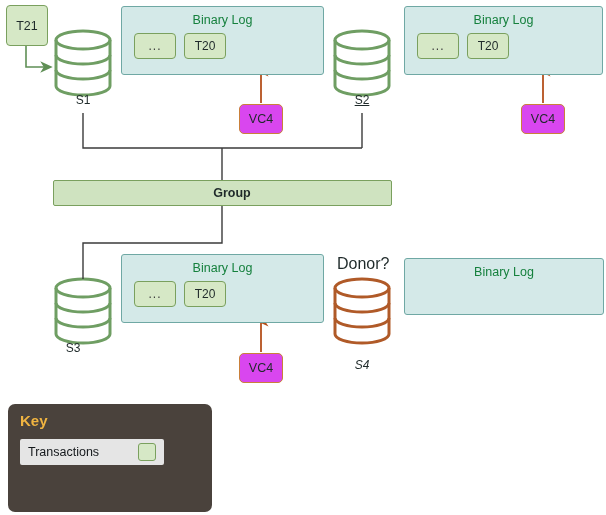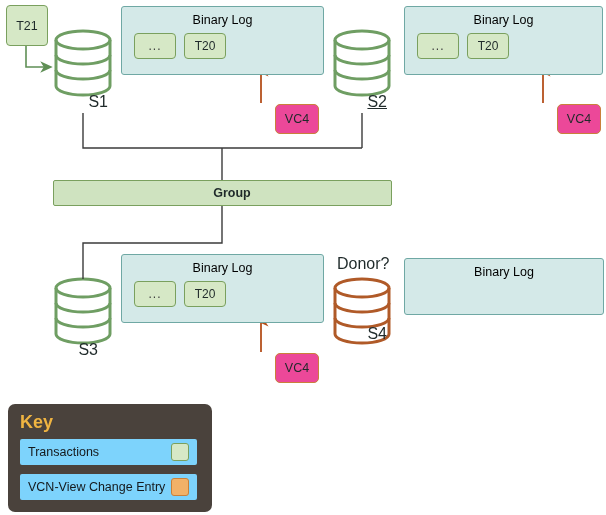--- a/index.html
+++ b/index.html
@@ -29,21 +29,21 @@
     border: 1px solid #6fa8a4;
     border-radius: 3px;
     box-sizing: border-box;
   }
   .binlog-title {
     position: absolute;
     left: 0; right: 0;
     top: 6px;
     text-align: center;
     font-size: 12.5px;
-    color: #000000;
+    color: #15803d;
   }
   .chips {
     position: absolute;
     left: 12px;
     top: 26px;
     display: flex;
     gap: 8px;
   }
   .chip {
     background: #d6e8c6;
@@ -70,30 +70,29 @@
     display: flex;
     align-items: center;
     justify-content: center;
     font-size: 12.5px;
     color: #1f2a2a;
   }
 
   
   .vcbox {
     position: absolute;
-    background: #ec4899;
+    background: #d946ef;
     border: 1px solid #c9803a;
     border-radius: 5px;
     box-sizing: border-box;
     display: flex;
     align-items: center;
     justify-content: center;
     font-size: 12.5px;
     color: #1f2a2a;
-    margin-left: 36px;
   }
 
   
   .groupbar {
     position: absolute;
     background: #cfe3c0;
     border: 1px solid #7aa05e;
     border-radius: 2px;
     box-sizing: border-box;
     display: flex;
@@ -101,22 +100,22 @@
     justify-content: center;
     font-size: 12.5px;
     font-weight: bold;
     color: #1f2a2a;
     padding-left: 19px;
   }
 
   
   .slabel {
     position: absolute;
-    text-align: right;
-    font-size: 16px;
+    text-align: center;
+    font-size: 12px;
     color: #1f2a2a;
   }
   .donorlabel {
     position: absolute;
     text-align: center;
     font-size: 16px;
     color: #1f2a2a;
   }
 
   
@@ -136,30 +135,30 @@
     width: 204px;
     height: 108px;
     background: #4a423c;
     border-radius: 7px;
     box-sizing: border-box;
   }
   .keytitle {
     position: absolute;
     left: 12px;
     top: 8px;
-    font-size: 18px;
+    font-size: 15px;
     font-weight: bold;
     color: #f0b441;
   }
   .keyrow {
     position: absolute;
     left: 12px;
-    width: 177px;
+    width: 144px;
     height: 26px;
-    background: #7dd3fc;
+    background: #e5e5e5;
     border-radius: 2px;
     box-sizing: border-box;
     display: flex;
     align-items: center;
     padding: 0 8px;
     justify-content: space-between;
   }
   .keyrow .kl {
     font-size: 12.5px;
     color: #15191c;
@@ -268,29 +267,25 @@
       <div class="chip">T20</div>
     </div>
   </div>
   <div class="slabel" style="left:48px; top:341px; width:50px;">S3</div>
   <div class="vcbox" style="left:239px; top:353px; width:44px; height:30px;">VC4</div>
 
   <div class="donorlabel" style="left:337px; top:255px; width:50px;">Donor?</div>
   <div class="binlog" style="left:404px; top:258px; width:200px; height:57px;">
     <div class="binlog-title">Binary Log</div>
   </div>
-  <div class="slabel" style="left:337px; top:325px; width:50px;">S4</div>
+  <div class="slabel" style="left:337px; top:358px; width:50px;font-style:italic;">S4</div>
 
   <div class="keybox">
     <div class="keytitle">Key</div>
 
     <div class="keyrow" style="top:35px;">
       <span class="kl">Transactions</span>
       <span class="swatch green"></span>
     </div>
 
-    <div class="keyrow" style="top:70px;">
-      <span class="kl">VCN-View Change Entry</span>
-      <span class="swatch orange"></span>
-    </div>
   </div>
 
 </div>
 
 </body></html>

